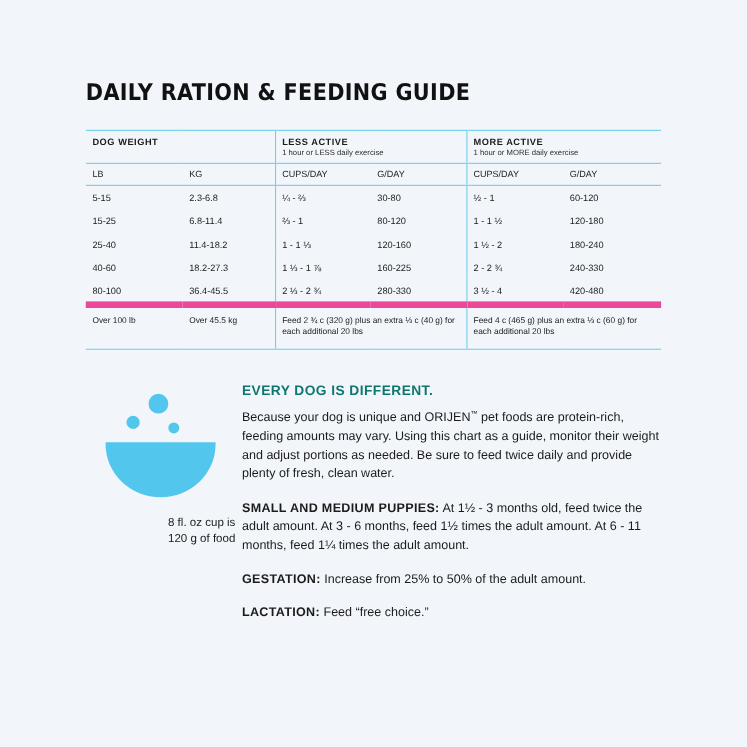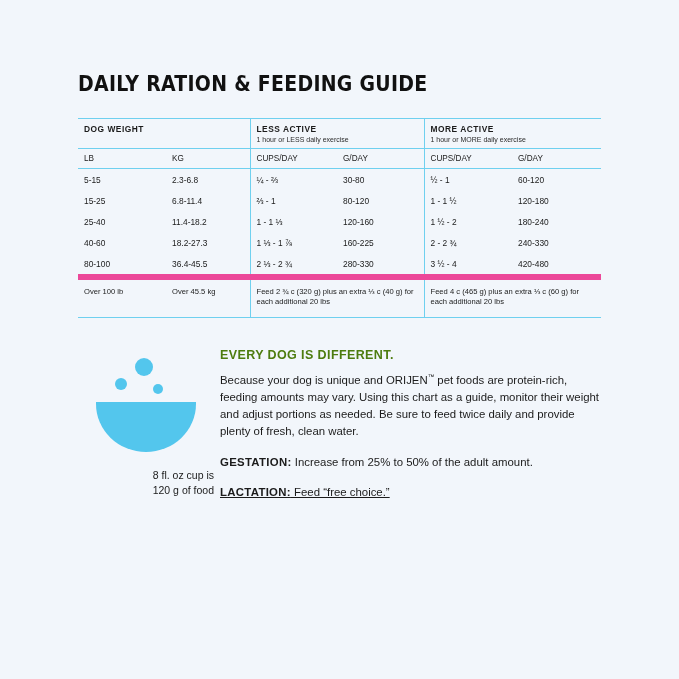--- a/index.html
+++ b/index.html
@@ -137,29 +137,29 @@
   }
   .textcol {
     flex: 1;
     padding-left: 6px;
   }
   .sec-head {
     font-size: 12.5px;
     font-weight: bold;
     letter-spacing: 0.4px;
     margin: 0 0 10px 0;
-    color: #4d7c0f;
+    color: #0f766e;
   }
   p.body {
     font-size: 11.4px;
     line-height: 1.52;
     margin: 0 0 13px 0;
     color: #1b1b1b;
   }
-  p.body:last-child { margin-bottom: 0; text-decoration: underline; }
+  p.body:last-child { margin-bottom: 0; }
   .lead {
     font-weight: bold;
     letter-spacing: 0.3px;
   }
   sup.tm {
     font-size: 6.5px;
     vertical-align: super;
   }
 </style>
 </head>
@@ -265,20 +265,21 @@
         <span>8 fl. oz cup is</span><br>
         <span>120 g of food</span>
       </div>
     </div>
 
     <div class="textcol">
       <h2 class="sec-head">EVERY DOG IS DIFFERENT.</h2>
 
       <p class="body"><span>Because your dog is unique and ORIJEN</span><sup class="tm">™</sup><span> pet foods are protein-rich, feeding amounts may vary. Using this chart as a guide, monitor their weight and adjust portions as needed. Be sure to feed twice daily and provide plenty of fresh, clean water.</span></p>
 
+      <p class="body"><span class="lead">SMALL AND MEDIUM PUPPIES:</span><span> At 1½ - 3 months old, feed twice the adult amount. At 3 - 6 months, feed 1½ times the adult amount. At 6 - 11 months, feed 1¼ times the adult amount.</span></p>
 
       <p class="body"><span class="lead">GESTATION:</span><span> Increase from 25% to 50% of the adult amount.</span></p>
 
       <p class="body"><span class="lead">LACTATION:</span><span> Feed “free choice.”</span></p>
     </div>
 
   </div>
 </div>
 
 </body></html>

